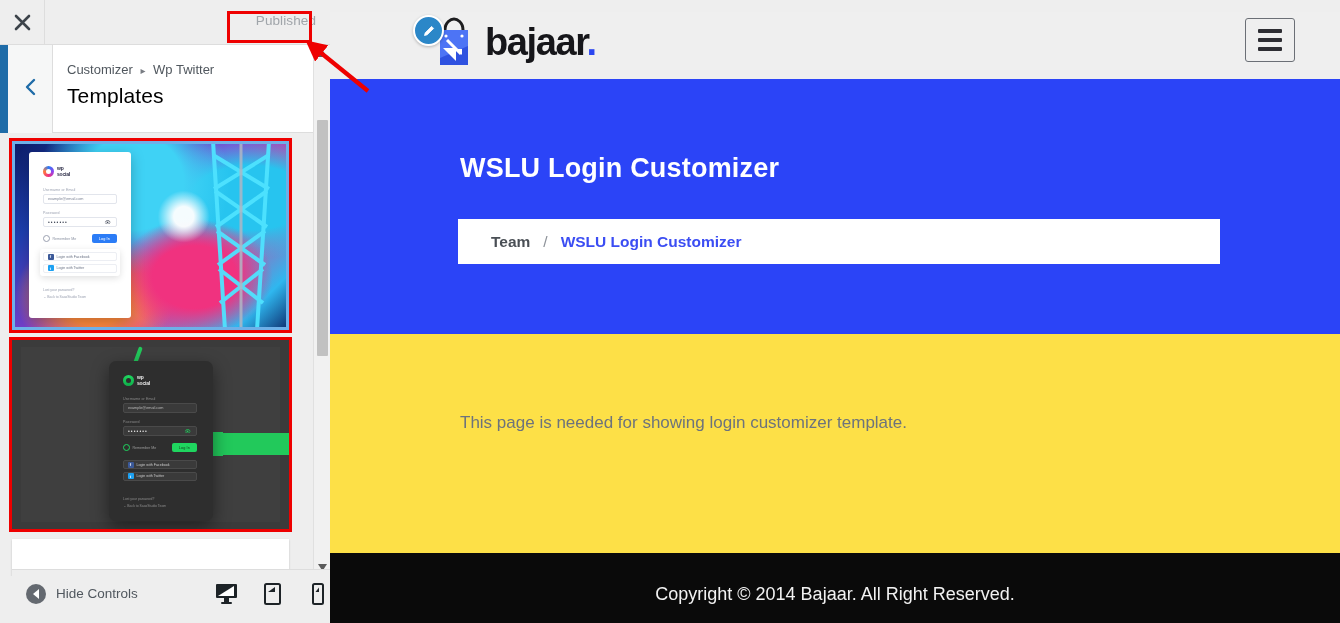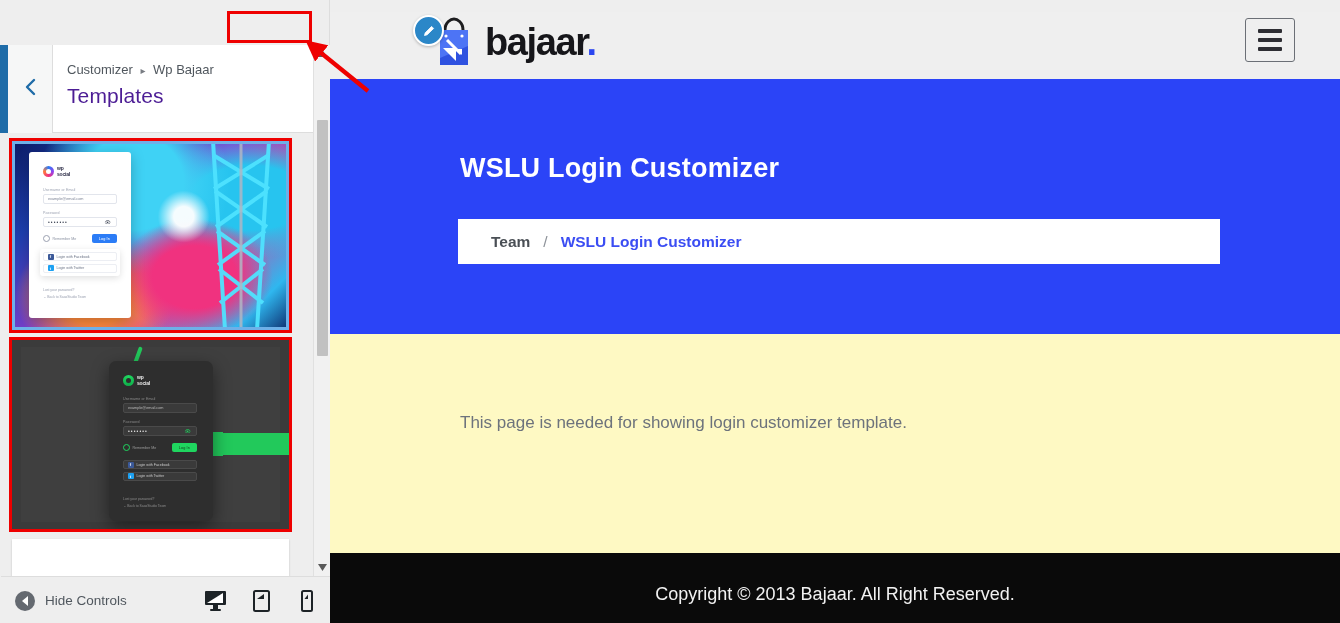--- a/index.html
+++ b/index.html
@@ -52,21 +52,21 @@
     position:absolute;left:8px;top:0;width:45px;height:88px;
     background:#f6f7f7;border-right:1px solid #dddddd;box-sizing:border-box;
     display:flex;align-items:center;justify-content:center;cursor:pointer;
   }
   .cz-crumbs{
     position:absolute;left:67px;top:17px;font-size:13px;color:#50575e;
     white-space:nowrap;
   }
   .cz-crumbs .sep{margin:0 4px;color:#787c82;font-size:10px;}
   .cz-title{
-    position:absolute;left:67px;top:39px;font-size:21px;color:#4c1d95;
+    position:absolute;left:67px;top:39px;font-size:21px;color:#000000;
     font-weight:400;letter-spacing:.1px;
   }
 
   
   .cz-list{
     position:absolute;left:0;top:133px;width:313px;height:443px;
     background:#eeeeee;overflow:hidden;
   }
   .tpl{
     position:absolute;left:12px;width:277px;height:189px;
@@ -163,21 +163,21 @@
     position:absolute;left:313px;top:45px;width:17px;height:531px;
     background:#f1f1f1;border-left:1px solid #e0e0e0;box-sizing:border-box;
   }
   .sb-arrow{position:absolute;left:0;width:16px;height:17px;display:flex;align-items:center;justify-content:center;cursor:pointer;}
   .sb-arrow.up{top:0;}
   .sb-arrow.dn{bottom:0;}
   .sb-thumb{position:absolute;left:3px;top:75px;width:11px;height:236px;background:#c1c1c1;border-radius:1px;cursor:pointer;}
 
   
   .cz-bottom{
-    position:absolute;left:1px;bottom:0;width:330px;height:47px;
+    position:absolute;left:12px;bottom:0;width:330px;height:54px;
     background:#eeeeee;border-top:1px solid #dddddd;box-sizing:border-box;
   }
   .hide-ctl{position:absolute;left:14px;top:0;height:47px;display:flex;align-items:center;gap:10px;cursor:pointer;}
   .hide-ctl .cbtn{width:20px;height:20px;border-radius:50%;background:#646970;display:flex;align-items:center;justify-content:center;}
   .hide-ctl .lbl{font-size:13.5px;color:#50575e;}
   .dev-btns{position:absolute;right:12px;top:0;height:47px;display:flex;align-items:center;gap:22px;}
   .dev-btn{cursor:pointer;display:flex;align-items:center;justify-content:center;width:24px;height:24px;}
 
   
   .preview{
@@ -211,52 +211,62 @@
   }
   .crumb-bar{
     position:absolute;left:128px;top:207px;width:762px;height:45px;background:#ffffff;
     display:flex;align-items:center;
   }
   .crumb-bar .home{margin-left:33px;font-size:15.5px;color:#4a4f55;font-weight:700;cursor:pointer;}
   .crumb-bar .slash{margin:0 13px;font-size:15.5px;color:#8d9299;}
   .crumb-bar .cur{font-size:15.5px;color:#3b4df3;font-weight:700;}
 
   .content{
-    position:absolute;left:0;top:322px;width:1010px;height:219px;background:#fef9c3;
+    position:absolute;left:0;top:322px;width:1010px;height:219px;background:#fde047;
   }
   .content p{
     position:absolute;left:130px;top:79px;margin:0;font-size:17px;color:#6d737c;font-weight:400;
   }
   .site-footer{
     position:absolute;left:0;top:541px;width:1010px;height:82px;background:#0a0a0a;
     display:flex;align-items:center;justify-content:center;
   }
   .site-footer .cp{color:#f2f2f2;font-size:18px;}
 </style>
 </head>
 <body>
 
 <div class="screen">
 
   <div class="customizer">
 
+    <div class="cz-topbar">
+      <div class="cz-close">
+        <span>
+          <svg width="17" height="17" viewBox="0 0 17 17">
+              <path d="M2,2 L15,15 M15,2 L2,15" stroke="#3c434a" stroke-width="2.6" fill="none" stroke-linecap="round"></path>
+            </svg>
+        </span>
+      </div>
+      <div class="cz-published">Published</div>
+    </div>
 
     <div class="cz-head">
       <div class="cz-back-rail"></div>
       <div class="cz-back">
         <span>
           <svg width="13" height="18" viewBox="0 0 13 18">
               <path d="M10,2 L3,9 L10,16" stroke="#1f6ca8" stroke-width="2.4" fill="none" stroke-linecap="round" stroke-linejoin="round"></path>
             </svg>
         </span>
       </div>
       <div class="cz-crumbs">
         <span>Customizer</span>
         <span class="sep">▸</span>
-        <span>Wp Bajaar</span>
+        <span>Wp Twitter</span>
       </div>
       <div class="cz-title">Templates</div>
     </div>
 
     <div class="cz-list">
 
       <div class="tpl tpl-a sel">
         <div class="sel-ring"></div>
         <div class="tpl-inner">
           <div class="thA-bg"></div>
@@ -454,21 +464,21 @@
       <span class="home">Team</span>
       <span class="slash">/</span>
       <span class="cur">WSLU Login Customizer</span>
     </div>
 
     <div class="content">
       <p>This page is needed for showing login customizer template.</p>
     </div>
 
     <div class="site-footer">
-      <span class="cp">Copyright © 2013 Bajaar. All Right Reserved.</span>
+      <span class="cp">Copyright © 2014 Bajaar. All Right Reserved.</span>
     </div>
   </div>
 
   <div class="anno-box"></div>
   <svg class="anno-arrow" viewBox="0 0 75 60">
     <defs>
       <marker id="ah" markerWidth="5" markerHeight="5" refX="3.6" refY="2.5" orient="auto">
         <path d="M0,0 L5,2.5 L0,5 Z" fill="#ee0000"></path>
       </marker>
     </defs>

